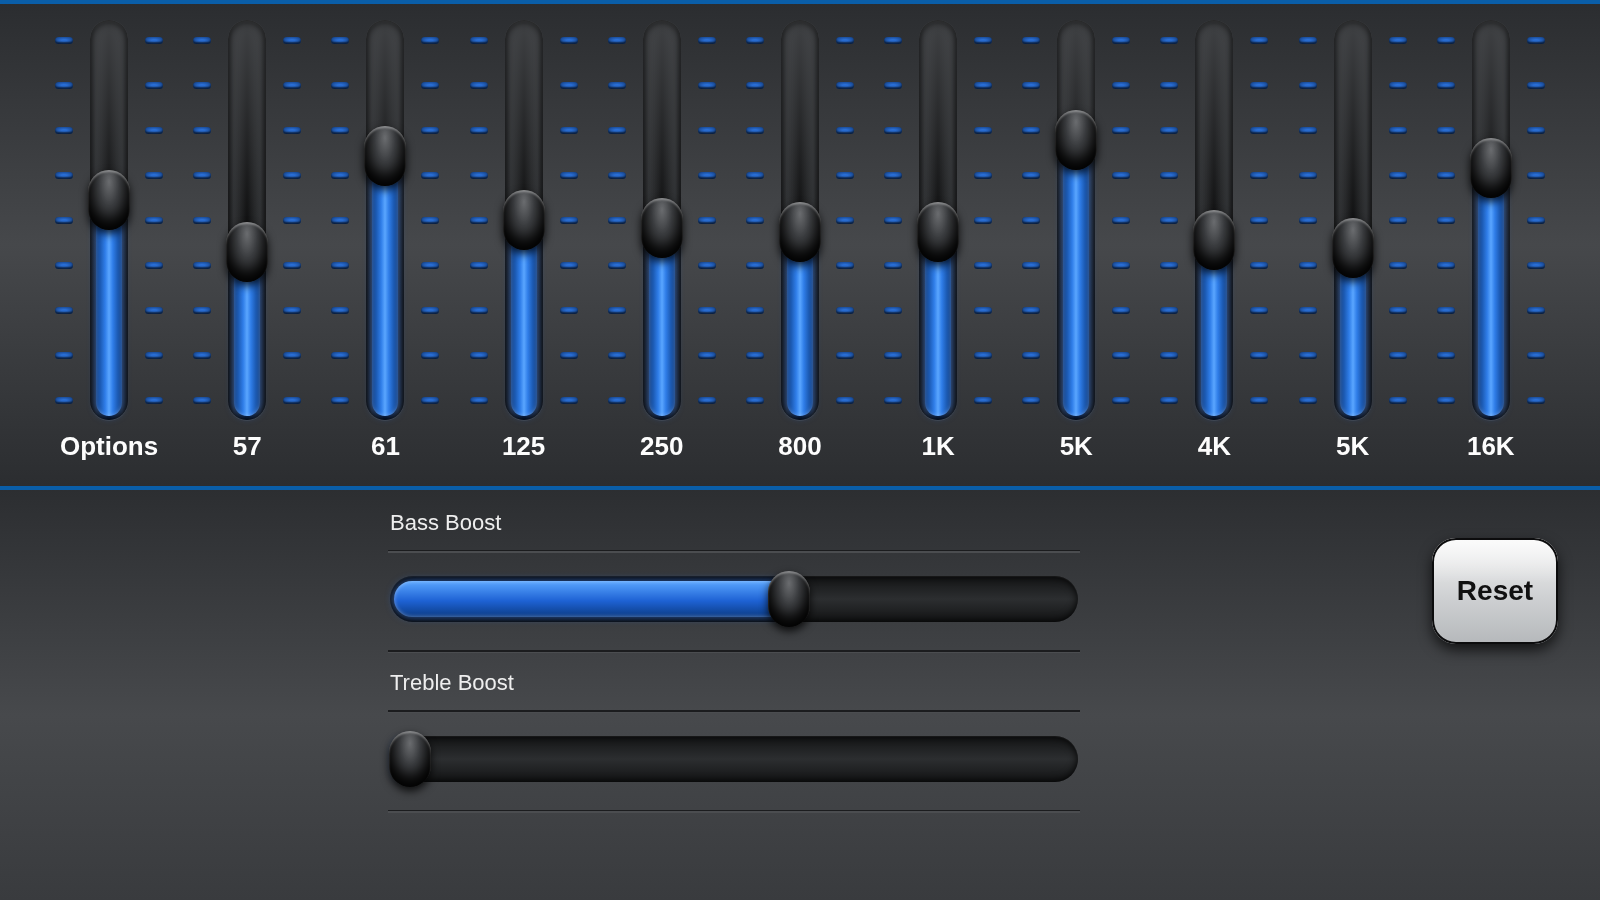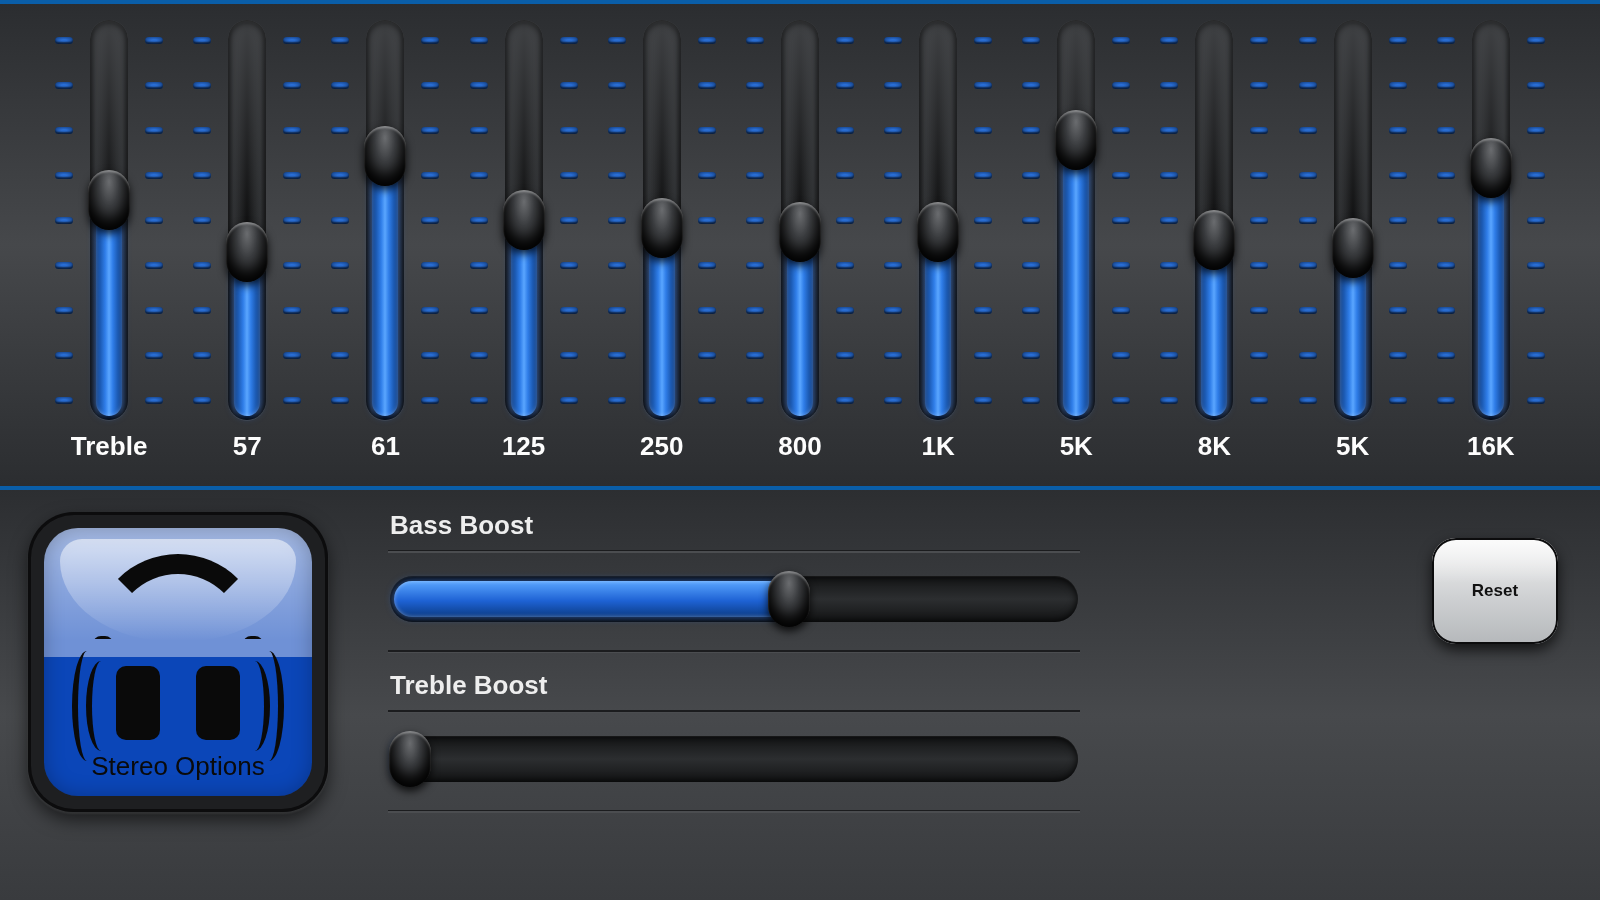--- a/index.html
+++ b/index.html
@@ -104,21 +104,21 @@
   }
   .hp-arc::before,.hp-arc::after{content:"";position:absolute;width:20px;height:60px;background:#0a0a0a;top:62px;border-radius:8px;}
   .hp-arc::before{left:-20px;} .hp-arc::after{right:-20px;}
   .hp-cup{position:absolute; width:44px; height:74px; background:#0a0a0a; border-radius:10px; top:120px;}
   .hp-cup.l{left:72px;} .hp-cup.r{right:72px;}
   .hp-wave{position:absolute; border:6px solid #0a0a0a; border-top:none;border-bottom:none; border-radius:50%; top:115px; width:30px; height:90px;}
   .hp-wave.l1{left:42px;border-right:none;} .hp-wave.l2{left:28px;border-right:none;height:110px;top:105px;}
   .hp-wave.r1{right:42px;border-left:none;} .hp-wave.r2{right:28px;border-left:none;height:110px;top:105px;}
 
   
-  .hlabel{ position:absolute; font-size:26px; font-weight:700; color:#eee; }
+  .hlabel{ position:absolute; font-size:22px; font-weight:400; color:#eee; }
   .hslider{
     position:absolute; height:46px; border-radius:23px;
     background: linear-gradient(to bottom,#131415 0%,#2c2e30 50%,#131415 100%);
     box-shadow: inset 0 0 8px #000, inset 0 1px 1px rgba(255,255,255,.1);
   }
   .hslider .hfill{
     position:absolute; left:4px; top:5px; bottom:5px; border-radius:18px;
     background: linear-gradient(to bottom,#5aa6ff 0%, #1e62d4 55%, #0b3c85 100%);
     box-shadow: 0 0 8px rgba(40,120,255,.6), inset 0 0 4px rgba(255,255,255,.4);
   }
@@ -133,21 +133,21 @@
 
   
   .btn{
     position:absolute; width:126px; height:106px; border-radius:24px;
     box-shadow: inset 0 0 0 2px #0c0c0d, 0 6px 14px rgba(0,0,0,.7);
   }
   .btn-reset{
     background:
       linear-gradient(to bottom, rgba(255,255,255,.7) 0%, rgba(255,255,255,0) 42%),
       linear-gradient(to bottom,#f4f4f4 0%, #cfd1d3 55%, #b5b8bb 100%);
-    color:#111; font-size:17px; font-weight:600;
+    color:#111; font-size:28px; font-weight:600;
     display:flex; align-items:center; justify-content:center;border-radius:24px;
   }
   .btn-on{
     background:
       linear-gradient(to bottom, rgba(255,255,255,.35) 0%, rgba(255,255,255,0) 38%),
       linear-gradient(to bottom,#6f91d6 0%, #6f91d6 46%, #0b46b8 46%, #0b46b8 100%);
     color:#060606;
   }
   .btn-on .mini-sliders{position:absolute;left:0;right:0;top:12px;bottom:30px;display:flex;justify-content:center;gap:14px;align-items:flex-end;}
   .btn-on .ms{width:8px;background:#050505;border-radius:4px;position:relative;}
@@ -176,21 +176,21 @@
           <div class="eq-tick" style="top: 152px; right: 6px;"></div>
           <div class="eq-tick" style="top: 197px; right: 6px;"></div>
           <div class="eq-tick" style="top: 242px; right: 6px;"></div>
           <div class="eq-tick" style="top: 287px; right: 6px;"></div>
           <div class="eq-tick" style="top: 332px; right: 6px;"></div>
           <div class="eq-tick" style="top: 377px; right: 6px;"></div>
           <div class="eq-track">
             <div class="eq-fill" style="height: 212px;"></div>
             <div class="eq-thumb" style="top: 180px;"></div>
           </div>
-          <div class="eq-label">Treble</div>
+          <div class="eq-label">Options</div>
         </div>
       </div>
       <div class="eq-slot">
         <div class="eq-ticks">
           <div class="eq-tick" style="top: 17px; left: 6px;"></div>
           <div class="eq-tick" style="top: 62px; left: 6px;"></div>
           <div class="eq-tick" style="top: 107px; left: 6px;"></div>
           <div class="eq-tick" style="top: 152px; left: 6px;"></div>
           <div class="eq-tick" style="top: 197px; left: 6px;"></div>
           <div class="eq-tick" style="top: 242px; left: 6px;"></div>
@@ -392,21 +392,21 @@
           <div class="eq-tick" style="top: 152px; right: 6px;"></div>
           <div class="eq-tick" style="top: 197px; right: 6px;"></div>
           <div class="eq-tick" style="top: 242px; right: 6px;"></div>
           <div class="eq-tick" style="top: 287px; right: 6px;"></div>
           <div class="eq-tick" style="top: 332px; right: 6px;"></div>
           <div class="eq-tick" style="top: 377px; right: 6px;"></div>
           <div class="eq-track">
             <div class="eq-fill" style="height: 172px;"></div>
             <div class="eq-thumb" style="top: 220px;"></div>
           </div>
-          <div class="eq-label">8K</div>
+          <div class="eq-label">4K</div>
         </div>
       </div>
       <div class="eq-slot">
         <div class="eq-ticks">
           <div class="eq-tick" style="top: 17px; left: 6px;"></div>
           <div class="eq-tick" style="top: 62px; left: 6px;"></div>
           <div class="eq-tick" style="top: 107px; left: 6px;"></div>
           <div class="eq-tick" style="top: 152px; left: 6px;"></div>
           <div class="eq-tick" style="top: 197px; left: 6px;"></div>
           <div class="eq-tick" style="top: 242px; left: 6px;"></div>
@@ -454,35 +454,20 @@
             <div class="eq-thumb" style="top: 148px;"></div>
           </div>
           <div class="eq-label">16K</div>
         </div>
       </div>
     </div>
 </div>
 
 <div class="lower">
 
-  <div class="tile">
-    <div class="tile-inner">
-      <div class="tile-gloss"></div>
-      <div class="headphones">
-        <div class="hp-arc"></div>
-        <div class="hp-cup l"></div>
-          <div class="hp-cup r"></div>
-        <div class="hp-wave l1"></div>
-          <div class="hp-wave l2"></div>
-        <div class="hp-wave r1"></div>
-          <div class="hp-wave r2"></div>
-      </div>
-      <div class="tile-label">Stereo Options</div>
-    </div>
-  </div>
 
   <div class="hlabel" style="left:390px; top:20px;">Bass Boost</div>
   <div class="hdiv" style="top:60px;"></div>
   <div class="hslider" id="bass-slider" style="left:390px; top:86px; width:688px;">
     <div class="hfill" style="width: 395.04px;"></div>
       <div class="hthumb" style="left: 399.04px;"></div>
   </div>
   <div class="hdiv" style="top:160px;"></div>
 
   <div class="hlabel" style="left:390px; top:180px;">Treble Boost</div>

